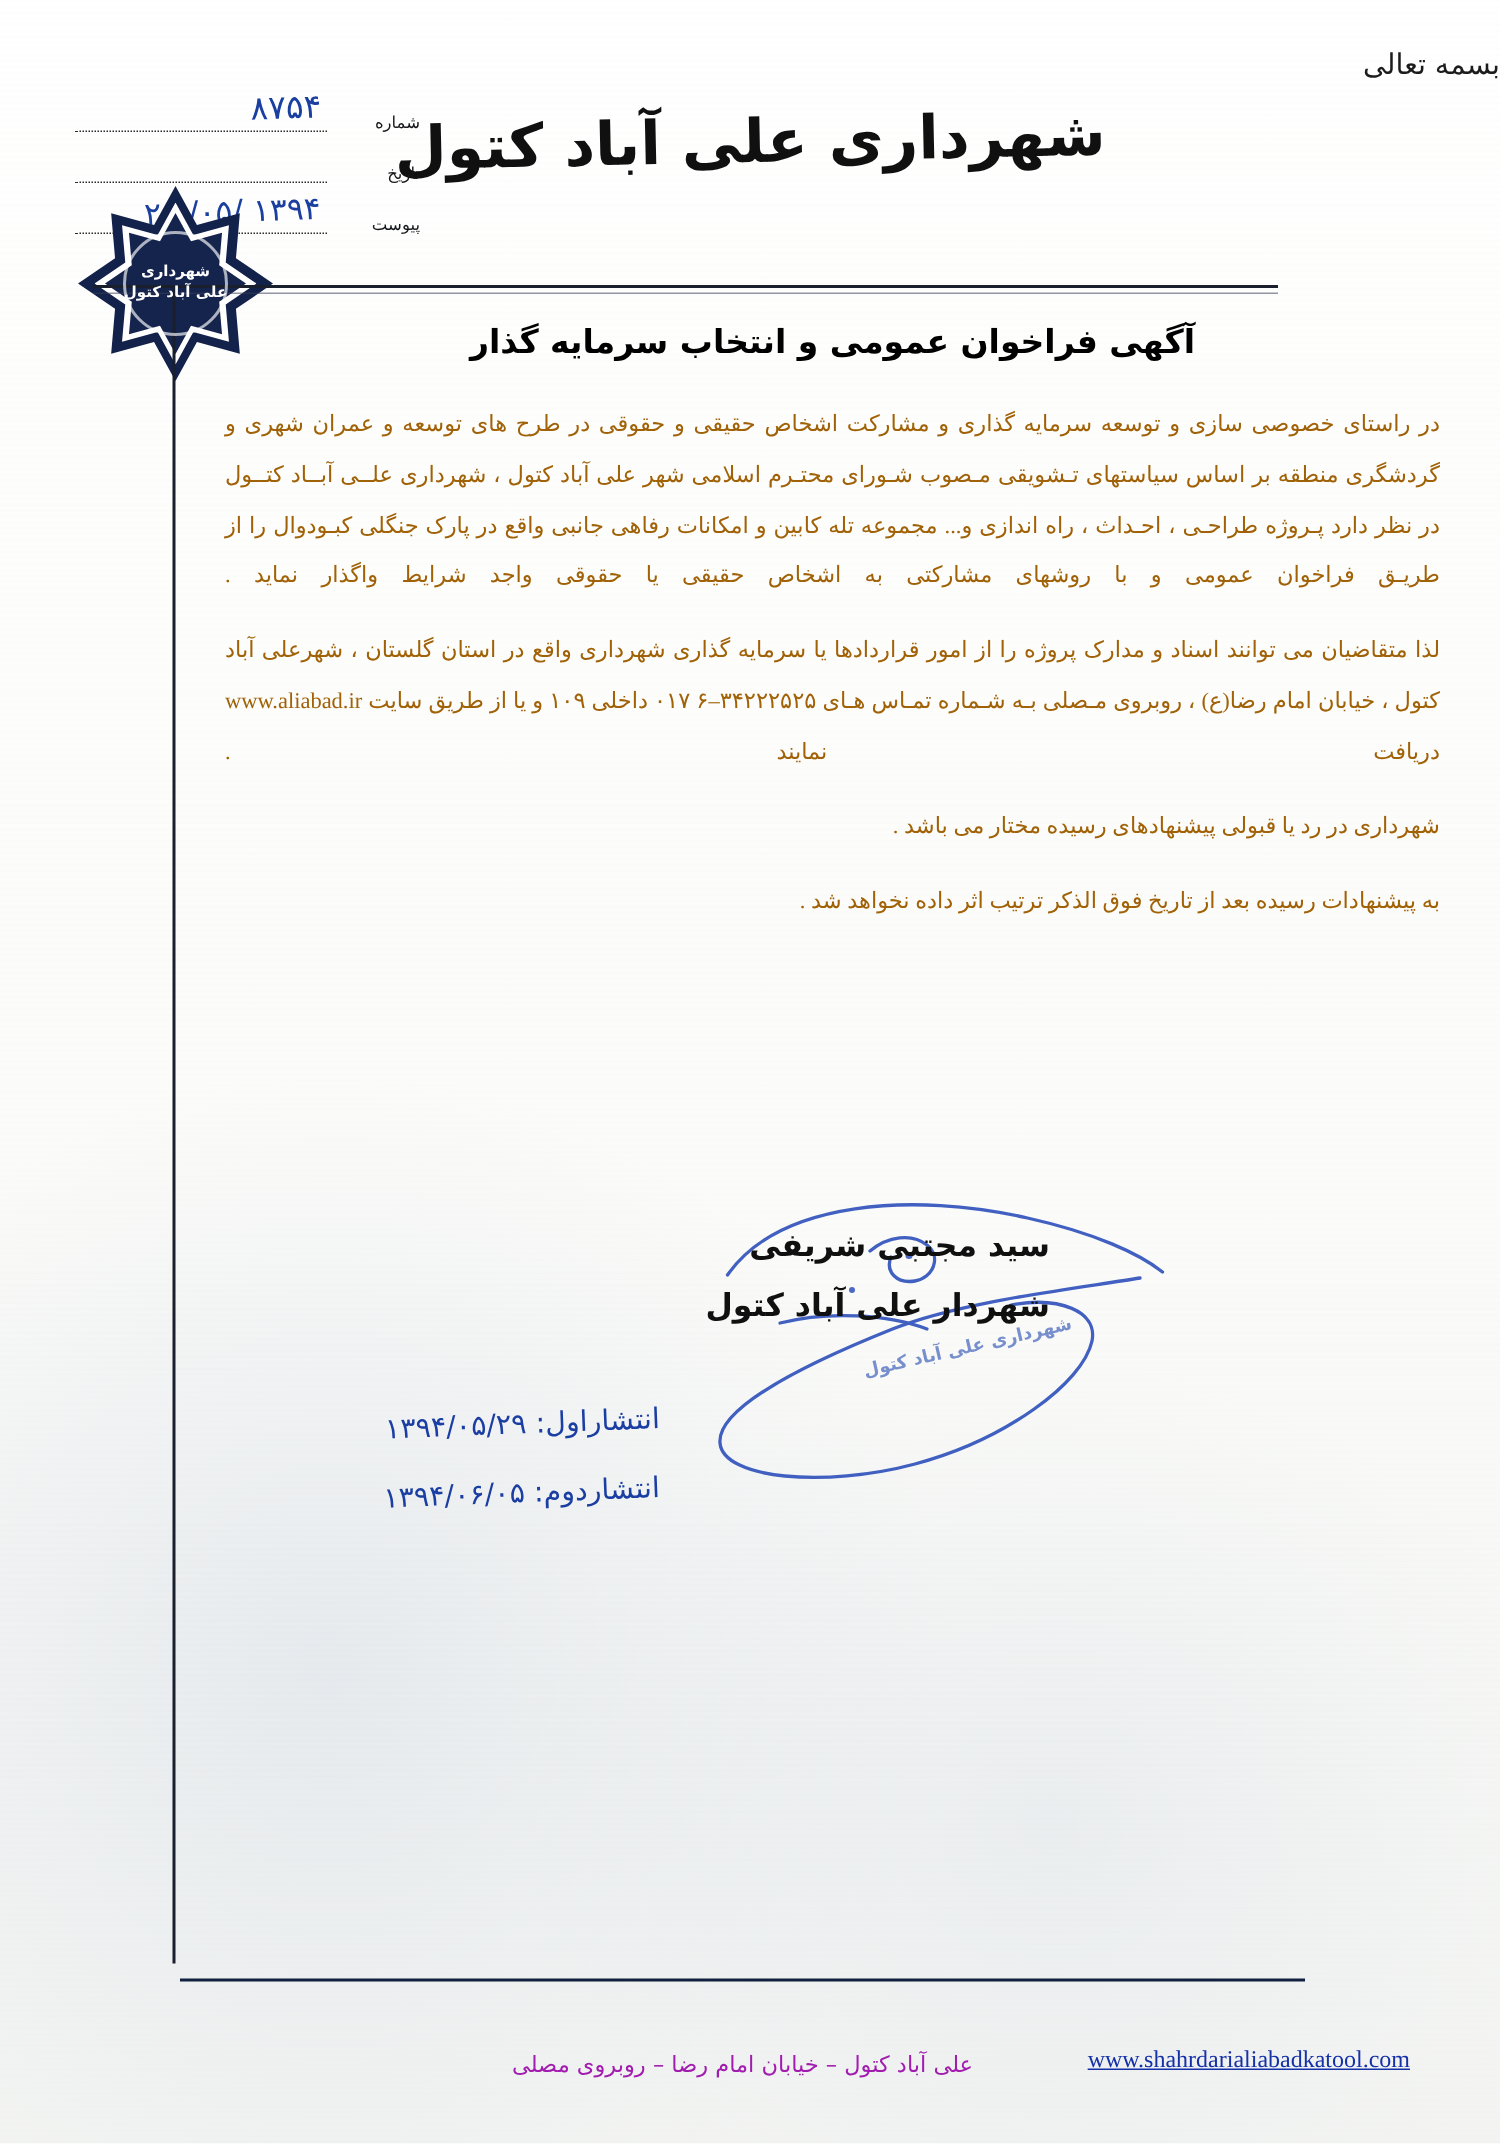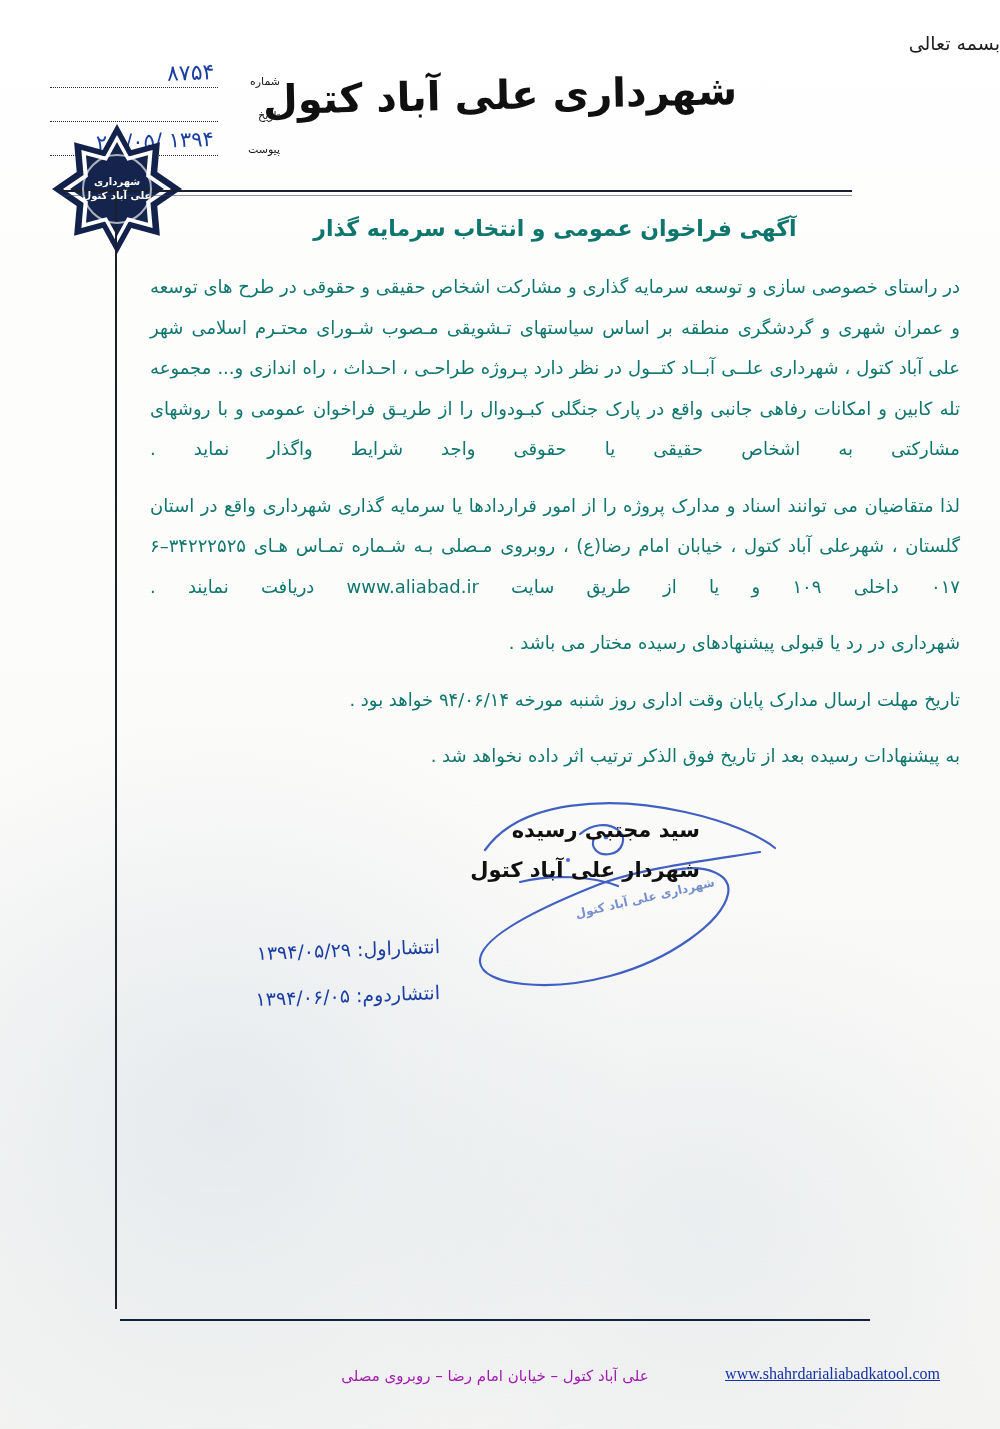--- a/index.html
+++ b/index.html
@@ -193,29 +193,30 @@
     top: 208px;
     right: 40px;
     left: 150px;
     direction: rtl;
   }
   .doc-title {
     text-align: center;
     font-size: 22px;
     font-weight: 700;
     margin: 8px 0 26px 0;
-    color: #0f766e;
+    color: #000000;
   }
   p.para {
     margin: 0 0 16px 0;
-    font-size: 18px;
+    font-size: 15px;
     line-height: 2.25;
     text-align: justify;
     text-align-last: right;
-    color: #0f766e;
+    color: #a16207;
+    font-family: Liberation Serif, serif;
   }
   p.para.justify-both {
     text-align-last: justify;
   }
   p.short {
     text-align: right;
   }
 
   
   .sign-area {
@@ -373,39 +374,38 @@
   <div class="header-rule"></div>
   <div class="header-rule-2"></div>
   <div class="side-rule"></div>
 
   <div class="body-wrap">
     <div class="doc-title">آگهی فراخوان عمومی و انتخاب سرمایه گذار</div>
 
     <p class="para justify-both">در راستای خصوصی سازی و توسعه سرمایه گذاری و مشارکت اشخاص حقیقی و حقوقی در طرح های توسعه و عمران شهری و گردشگری منطقه بر اساس سیاستهای تـشویقی مـصوب شـورای محتـرم اسلامی شهر علی آباد کتول ، شهرداری علــی آبــاد کتــول در نظر دارد  پـروژه طراحـی ، احـداث ، راه اندازی و... مجموعه تله کابین و امکانات رفاهی جانبی واقع در پارک جنگلی کبـودوال را از طریـق فراخوان عمومی و با روشهای مشارکتی به اشخاص حقیقی یا حقوقی واجد شرایط واگذار  نماید .</p>
     <p class="para justify-both">لذا متقاضیان می توانند اسناد و مدارک پروژه را از امور قراردادها یا سرمایه گذاری شهرداری واقع در استان گلستان ، شهرعلی آباد کتول ، خیابان امام رضا(ع) ، روبروی مـصلی بـه شـماره تمـاس هـای ۳۴۲۲۲۵۲۵–۶ ۰۱۷ داخلی ۱۰۹ و یا از طریق سایت www.aliabad.ir دریافت نمایند .</p>
     <p class="para short">شهرداری در رد یا قبولی پیشنهادهای رسیده مختار می باشد .</p>
-    <p class="para short">تاریخ مهلت ارسال مدارک پایان وقت اداری روز شنبه مورخه ۹۴/۰۶/۱۴ خواهد بود .</p>
     <p class="para short">به پیشنهادات رسیده بعد از تاریخ فوق الذکر ترتیب اثر داده نخواهد شد .</p>
   </div>
 
   <div class="sign-area">
     <svg class="sign-scribble" viewBox="0 0 330 210">
       <g fill="none" stroke="#2146b8" stroke-width="2.2" stroke-linecap="round" opacity="0.85">
         <path d="M25 60 C60 10, 150 5, 225 22 C270 32, 300 46, 315 58"></path>
         <path d="M300 62 C250 70, 180 78, 135 96 C70 122, 18 150, 20 172 C22 196, 90 202, 150 186 C210 170, 262 132, 268 104 C272 84, 246 74, 214 80"></path>
         <path d="M120 44 C132 34, 148 32, 158 40 C168 48, 162 62, 150 64 C138 66, 130 58, 134 48"></path>
         <path d="M60 92 C92 84, 132 86, 158 96"></path>
       </g>
       <g fill="#2146b8" opacity="0.8">
         <circle cx="146" cy="47" r="2.4"></circle>
         <circle cx="108" cy="70" r="2"></circle>
       </g>
     </svg>
     <div class="stamp">شهرداری علی آباد کتول</div>
-    <div class="sign-name">سید مجتبی رسیده</div>
+    <div class="sign-name">سید مجتبی شریفی</div>
     <div class="sign-role">شهردار علی آباد کتول</div>
   </div>
 
   <div class="pubdates">
     <div class="pub-row">
       <span>انتشاراول:</span>
       <span>۱۳۹۴/۰۵/۲۹</span>
     </div>
     <div class="pub-row">
       <span>انتشاردوم:</span>

